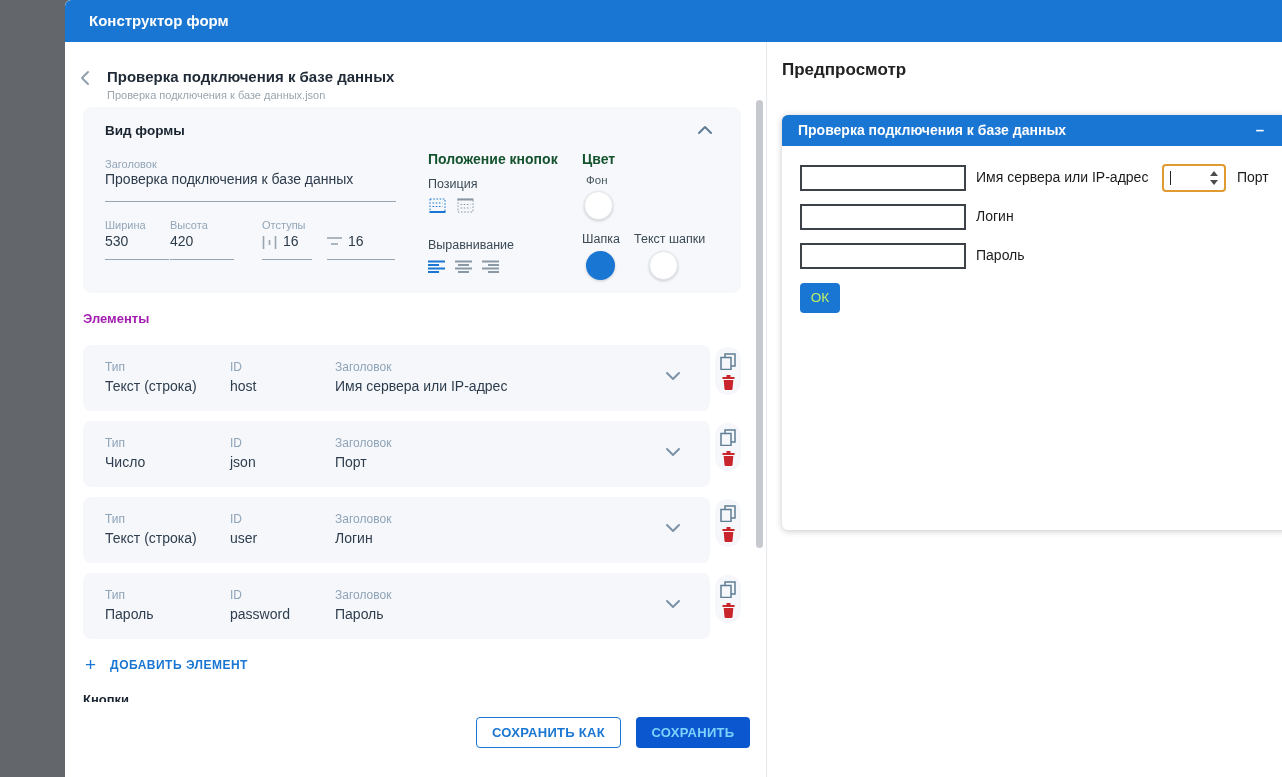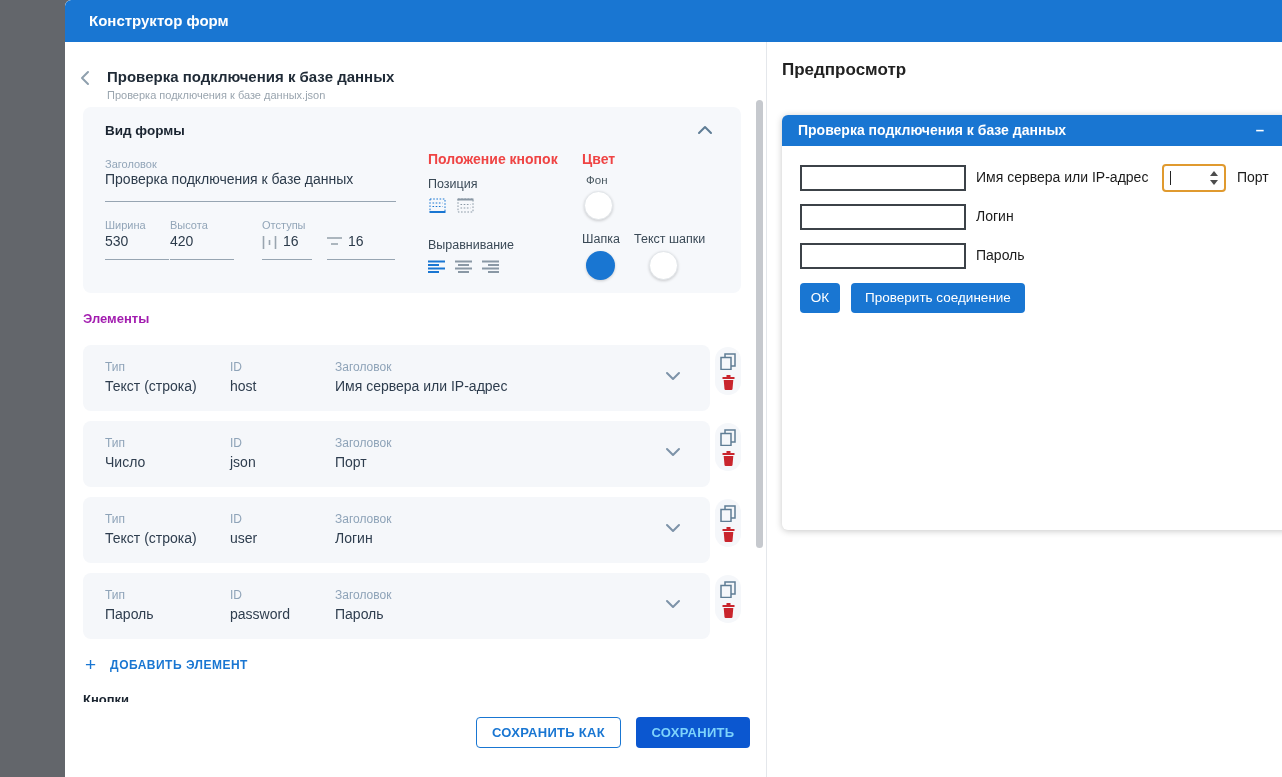--- a/index.html
+++ b/index.html
@@ -30,21 +30,21 @@
   .doc-title { position:absolute; left:42px; top:26px; font-size:15px; font-weight:bold; color:#1f2a36; }
   .doc-sub { position:absolute; left:42px; top:47px; font-size:11px; color:#9aa5af; }
 
   
   .view-card { position:absolute; left:18px; top:65px; width:658px; height:186px; background:#f6f8fb; border-radius:8px; }
   .vc-title { position:absolute; left:22px; top:16px; font-size:13.5px; font-weight:bold; color:#1a2430; }
   .vc-collapse { position:absolute; left:614px; top:18px; width:16px; height:10px; cursor:pointer; }
   .flabel { position:absolute; font-size:11px; color:#92a5b8; white-space:nowrap; }
   .fvalue { position:absolute; font-size:14px; color:#2c3b4b; white-space:nowrap; }
   .funder { position:absolute; height:1px; background:#97a5b2; }
-  .sec-h { position:absolute; font-size:14px; font-weight:bold; color:#ef4444; white-space:nowrap; }
+  .sec-h { position:absolute; font-size:14px; font-weight:bold; color:#14532d; white-space:nowrap; }
   .sec-s { position:absolute; font-size:12.5px; color:#3a4956; white-space:nowrap;text-align:center; }
   .icon-btn { cursor:pointer; display:inline-block; }
   .swatch { position:absolute; width:29px; height:29px; border-radius:50%; cursor:pointer;
             box-shadow:0 1px 3px rgba(0,0,0,.18); }
   .swatch.white { background:#fff; border:1px solid #e1e5e9; }
 
   
   .elements-title { position:absolute; left:18px; top:269px; font-size:13px; font-weight:bold; color:#a21caf; }
   .el-row { position:absolute; left:18px; width:627px; height:66px; background:#f5f7fa; border-radius:8px; }
   .el-label { position:absolute; top:15px; font-size:12px; color:#8ea3b8; }
@@ -84,21 +84,21 @@
   .pv-label { position:absolute; font-size:14px; color:#1b1b1b; white-space:nowrap; }
   .pv-num { position:absolute; left:380px; width:64px; height:28px; background:#fff; border:2px solid #e09a2f;
             border-radius:4px; }
   .pv-caret { position:absolute; left:6px; top:5px; width:1px; height:14px; background:#222; }
   .pv-spin { position:absolute; right:4px; top:3px; width:12px; height:18px; display:flex; flex-direction:column;
              align-items:center; justify-content:center; gap:4px; cursor:pointer; }
   .tri-up { width:0; height:0; border-left:4px solid transparent; border-right:4px solid transparent;
             border-bottom:5px solid #4c4c4c; }
   .tri-dn { width:0; height:0; border-left:4px solid transparent; border-right:4px solid transparent;
             border-top:5px solid #4c4c4c; }
-  .pv-btn { position:absolute; height:30px; background:#1976d2; border-radius:4px; color:#ffffff; font-size:13.5px;
+  .pv-btn { position:absolute; height:30px; background:#1976d2; border-radius:4px; color:#bef264; font-size:13.5px;
             text-align:center; cursor:pointer; }
 </style>
 </head>
 <body>
 
 <div class="backdrop-strip">
   <div class="bp" style="top:250px;height:60px;background:#6e5a50"></div>
   <div class="bp" style="top:310px;height:70px;background:#6b4340"></div>
   <div class="bp" style="top:380px;height:60px;background:#55434b"></div>
   <div class="bp" style="top:560px;height:160px;background:#4d565f"></div>
@@ -328,18 +328,17 @@
         </div>
         <div class="pv-label" style="left:455px;top:23px">Порт</div>
 
         <div class="pv-input" style="left:18px;top:58px"></div>
         <div class="pv-label" style="left:194px;top:62px">Логин</div>
 
         <div class="pv-input" style="left:18px;top:97px"></div>
         <div class="pv-label" style="left:194px;top:101px">Пароль</div>
 
         <div class="pv-btn" style="left:18px;top:137px;width:40px;line-height:30px">ОК</div>
-        <div class="pv-btn" style="left:69px;top:137px;width:174px;line-height:30px">Проверить соединение</div>
       </div>
     </div>
   </div>
 
 </div>
 
 </body></html>

